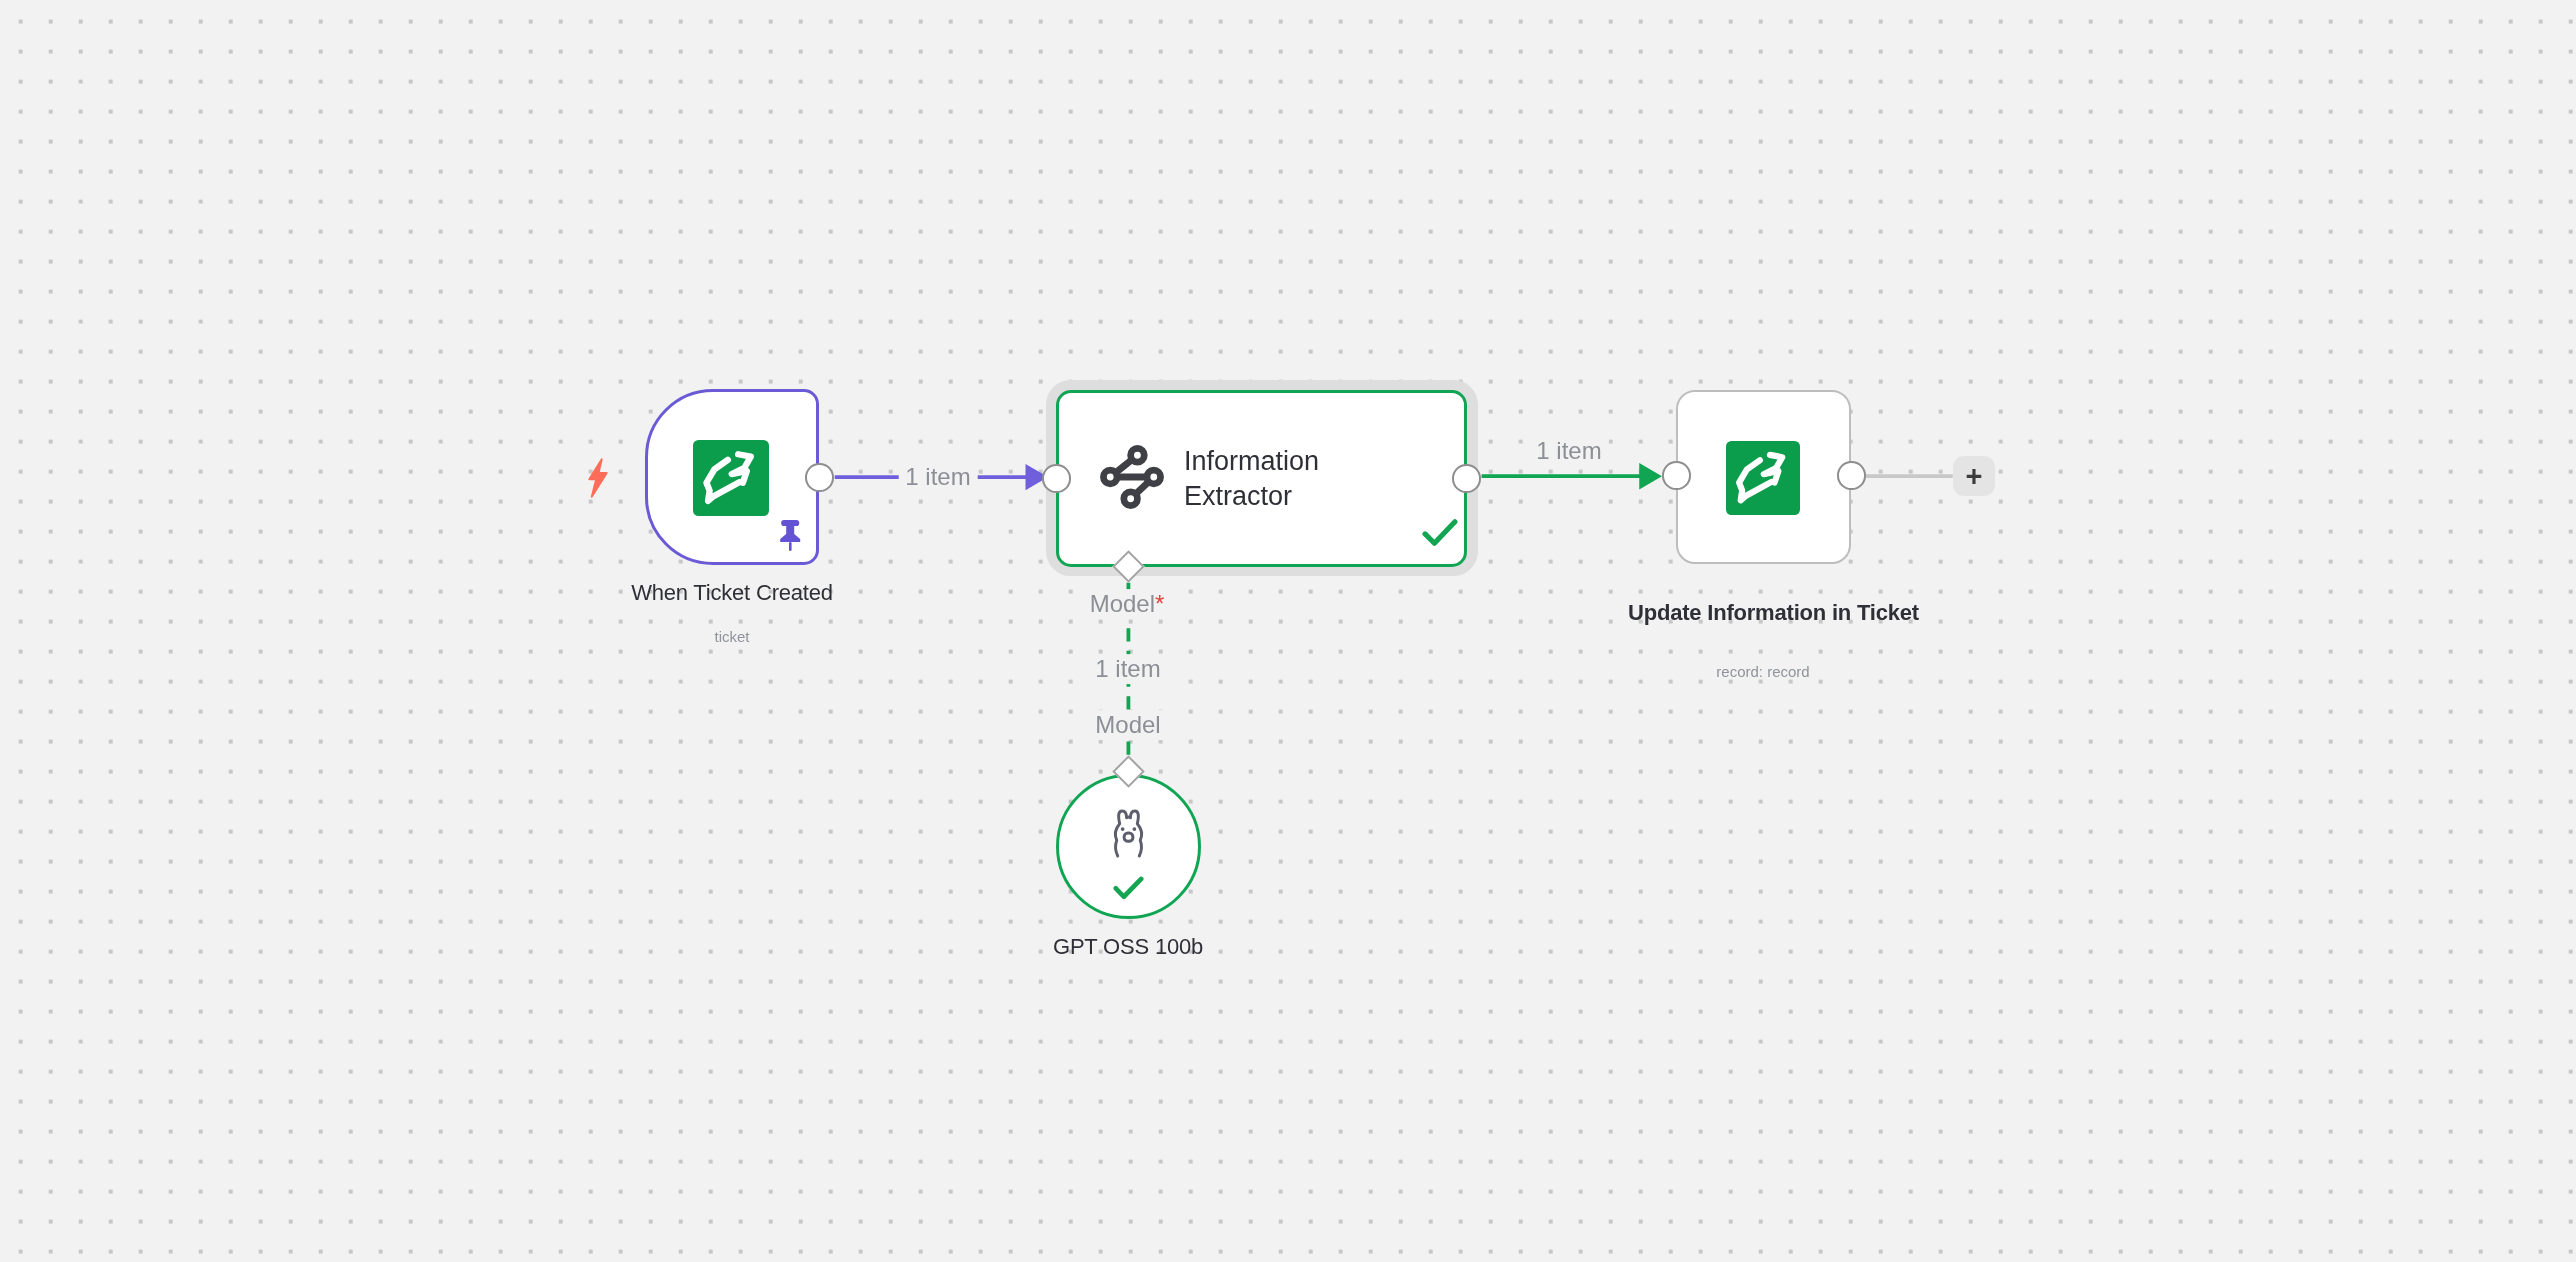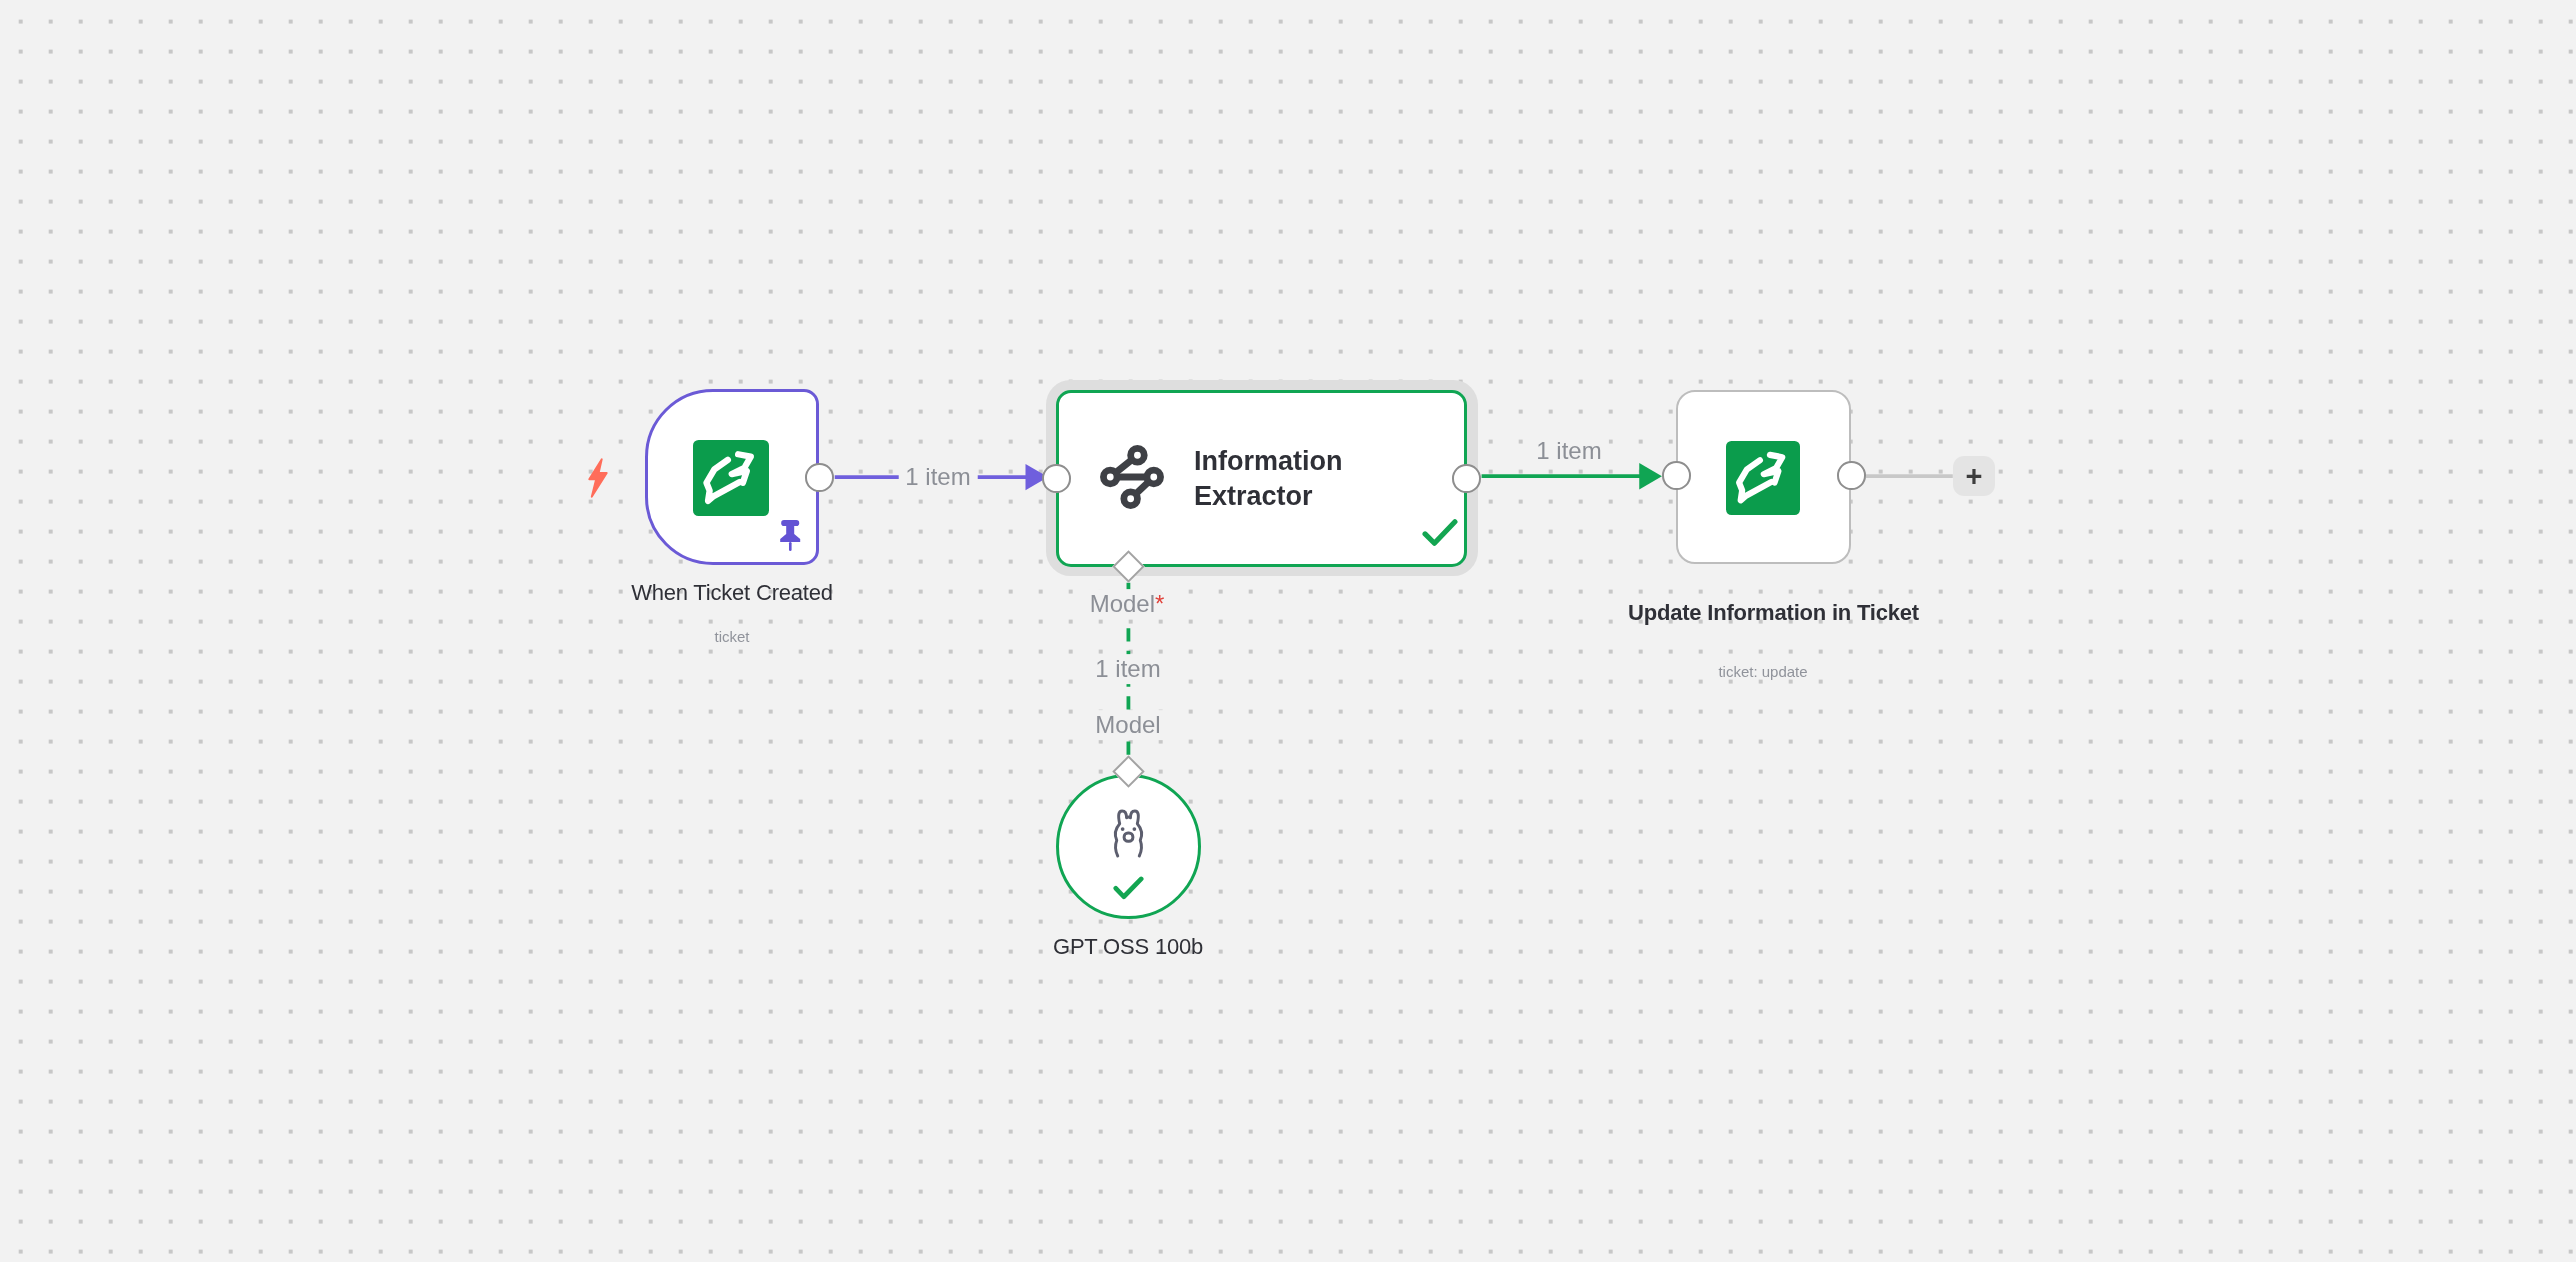--- a/index.html
+++ b/index.html
@@ -59,22 +59,22 @@
     position:absolute;transform:translate(-50%,-50%);
     font-size:15px;color:#90939b;white-space:nowrap;z-index:5;
   }
   .edge-label{
     position:absolute;transform:translate(-50%,-50%);
     font-size:24px;color:#8c8f96;white-space:nowrap;z-index:5;
     background:#f2f2f2;padding:0.9px 6.6px;
   }
   .edge-label .req{color:#e0433c;}
   .extractor-title{
-    font-size:27px;font-weight:700;color:#2f3037;line-height:35px;
-    width:208px;margin-left:28px;
+    font-size:27px;font-weight:400;color:#2f3037;line-height:35px;
+    width:208px;margin-left:18px;
   }
   .extractor-icon-pad{margin-left:39px;}
   .plus-btn{
     position:absolute;left:1953px;top:456px;width:42px;height:40px;
     background:#e4e4e4;border-radius:11.3px;z-index:3;
     display:flex;align-items:center;justify-content:center;
     font-size:29px;font-weight:600;color:#3d3d3d;cursor:pointer;line-height:1;
     font-family:"Liberation Sans", sans-serif;
   }
 </style>
@@ -178,21 +178,21 @@
     <svg width="31" height="24.6" viewBox="0 0 33 26">
       <path d="M3 13 L11.5 22 L30 3" stroke="#13a551" stroke-width="5" fill="none" stroke-linecap="round" stroke-linejoin="round"></path>
     </svg>
   </span>
   <div class="diamond" style="left:1117px;top:760px;"></div>
 
   <div class="node-title" style="left:732px;top:593px;">When Ticket Created</div>
   <div class="node-sub" style="left:732px;top:636px;">ticket</div>
 
   <div class="node-title wrap" style="left:1763px;top:612px;">Update Information in Ticket</div>
-  <div class="node-sub" style="left:1763px;top:671px;">ticket: update</div>
+  <div class="node-sub" style="left:1763px;top:671px;">record: record</div>
 
   <div class="node-title" style="left:1128px;top:947px;">GPT OSS 100b</div>
 
   <div class="edge-label" style="left:938px;top:477px;">1 item</div>
   <div class="edge-label" style="left:1569px;top:451px;">1 item</div>
 
   <div class="edge-label" style="left:1127px;top:604px;"><span>Model</span><span class="req">*</span></div>
   <div class="edge-label" style="left:1128px;top:669px;">1 item</div>
   <div class="edge-label" style="left:1128px;top:725px;">Model</div>
 

